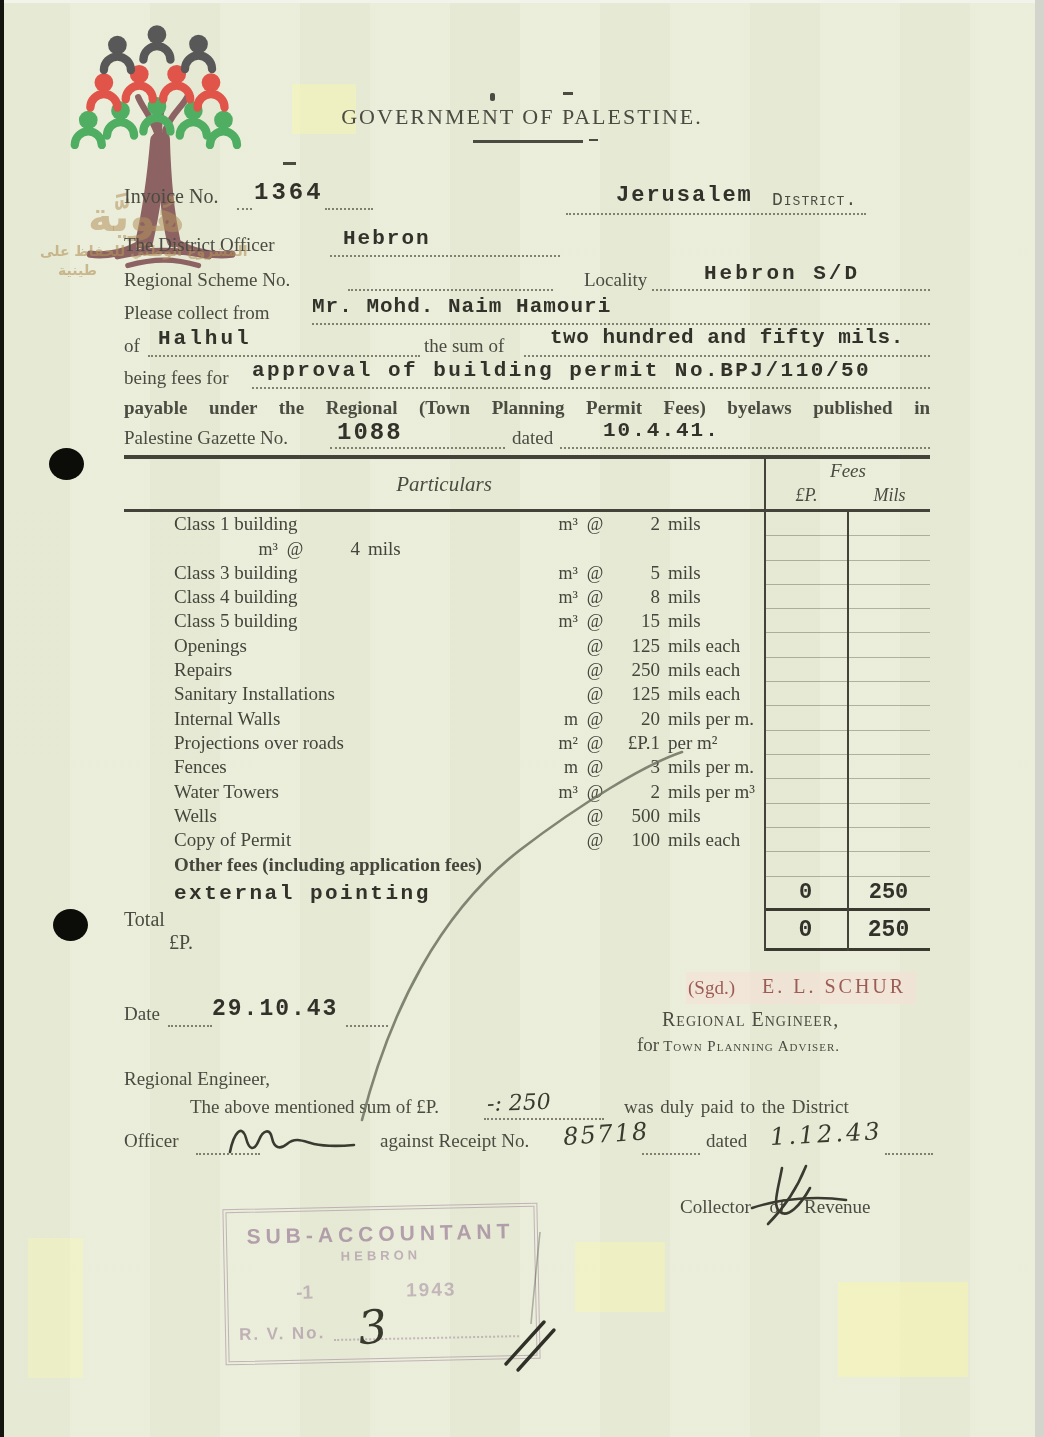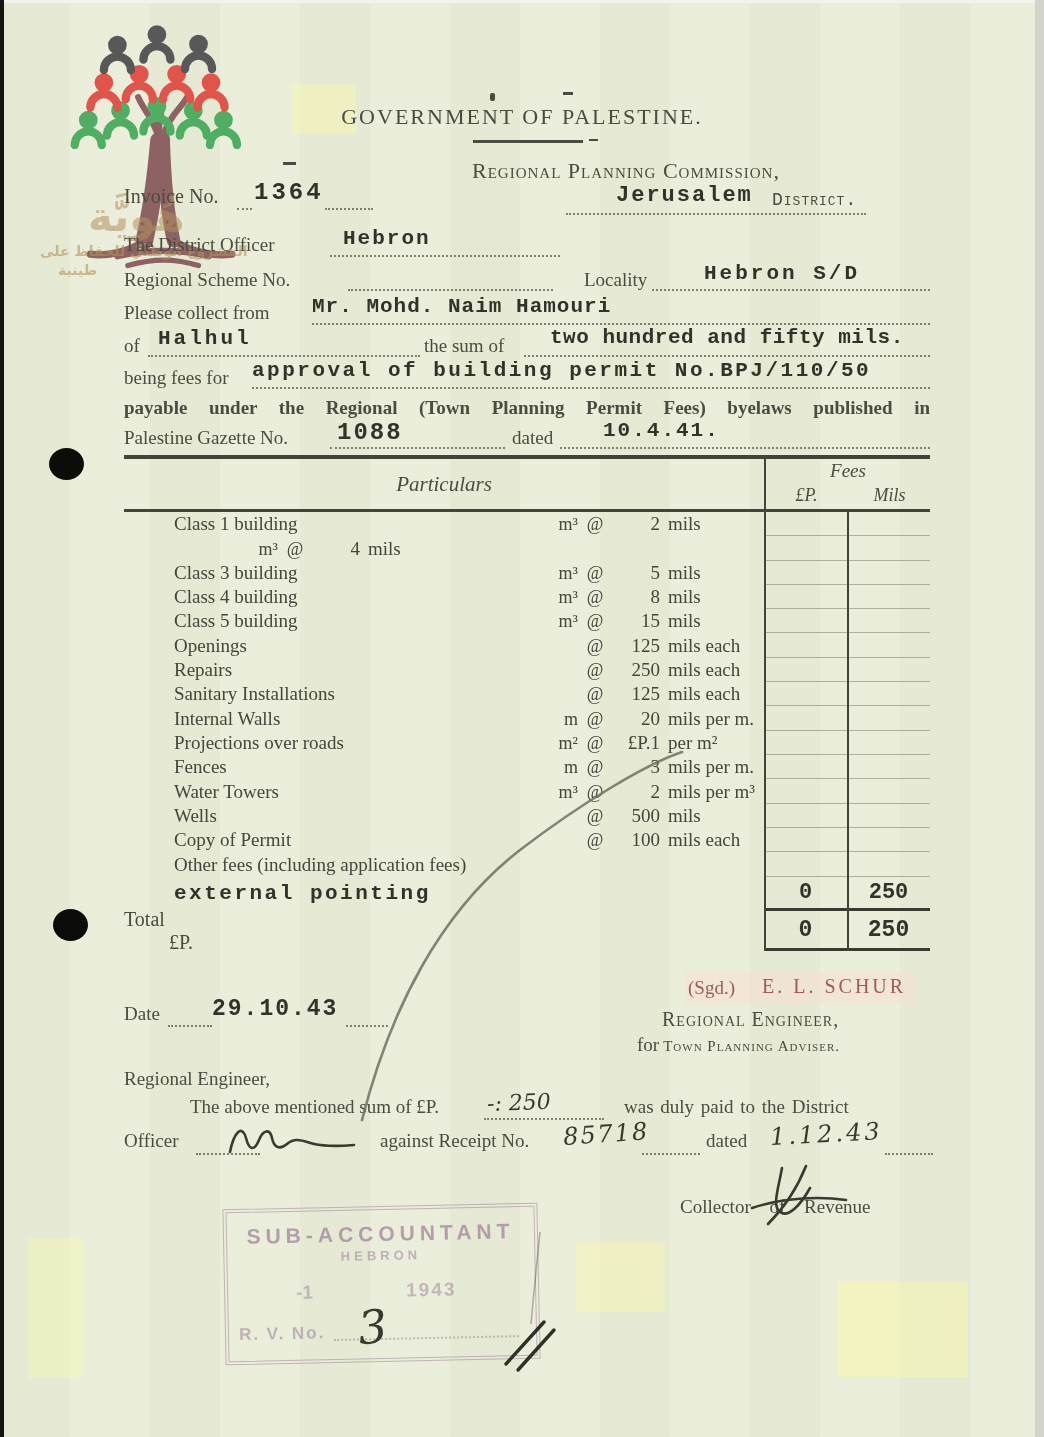--- a/index.html
+++ b/index.html
@@ -105,21 +105,20 @@
       </g>
     </g>
   </svg>
   <div class="abs" dir="rtl" style="left:88px;top:192px;z-index:2;font-family:'DejaVu Sans',sans-serif;font-size:42px;font-weight:bold;color:rgba(178,146,92,0.55);">هُوِيَّة</div>
   <div class="abs" dir="rtl" style="left:40px;top:243px;z-index:2;font-family:'DejaVu Sans',sans-serif;font-size:14px;font-weight:bold;color:rgba(178,146,92,0.6);">المشروع الوطني للحفاظ على</div>
   <div class="abs" dir="rtl" style="left:58px;top:262px;z-index:2;font-family:'DejaVu Sans',sans-serif;font-size:14px;font-weight:bold;color:rgba(178,146,92,0.6);">طينية</div>
 
   <div class="abs serif" style="left:0;width:1044px;text-align:center;top:104px;font-size:22px;letter-spacing:2px;z-index:3;">GOVERNMENT OF PALESTINE.</div>
   <div class="abs" style="left:473px;top:140px;width:110px;height:3px;background:#4b4b41;z-index:3;"></div>
   <div class="abs" style="left:589px;top:139px;width:9px;height:2px;background:#4b4b41;z-index:3;"></div>
-  <div class="abs serif scaps" style="left:472px;top:158px;font-size:22px;letter-spacing:1px;z-index:3;">Regional Planning Commission,</div>
   <div class="abs typed" style="left:616px;top:183px;font-size:22px;letter-spacing:2px;z-index:3;">Jerusalem</div>
   <div class="abs serif scaps" style="left:772px;top:190px;font-size:18px;letter-spacing:1px;z-index:3;font-family:Liberation Mono, monospace;">District.</div>
   <div class="abs dots" style="left:566px;top:211px;width:300px;z-index:3;"></div>
 
   <div class="abs serif" style="left:124px;top:185px;font-size:20px;z-index:3;">Invoice No.</div>
   <div class="abs" style="left:283px;top:162px;width:13px;height:3px;background:#4b4b41;z-index:3;"></div>
   <div class="abs dots" style="left:237px;top:206px;width:15px;z-index:3;"></div>
   <div class="abs typed" style="left:254px;top:179px;font-size:24px;letter-spacing:3px;z-index:3;">1364</div>
   <div class="abs dots" style="left:325px;top:206px;width:48px;z-index:3;"></div>
 
@@ -328,21 +327,21 @@
       <span class="pat">@</span>
       <span class="pnum">100</span>
       <span class="ptail">mils each</span>
       <span class="pspacer"></span>
       <span class="fcell"></span>
       <span class="fcell"></span>
     </div>
   </div>
 
     <div class="prow" style="height:25px;">
-      <span class="plabel" style="width:auto;">Other fees (including application fees)</span>
+      <span class="plabel" style="width:auto;font-weight:bold;">Other fees (including application fees)</span>
       <span class="pspacer"></span>
       <span class="fcell"></span>
       <span class="fcell"></span>
     </div>
 
     <div class="prow" style="height:34px;">
       <span class="typed" style="padding-left:50px;font-size:21px;letter-spacing:2.5px;padding-bottom:6px;">external pointing</span>
       <span class="pdots" style="width:150px;margin-left:8px;margin-bottom:10px;"></span>
       <span class="pspacer"></span>
       <span class="fcell typed" style="border-bottom:3px solid #3a3a31;font-size:22px;">0</span>

